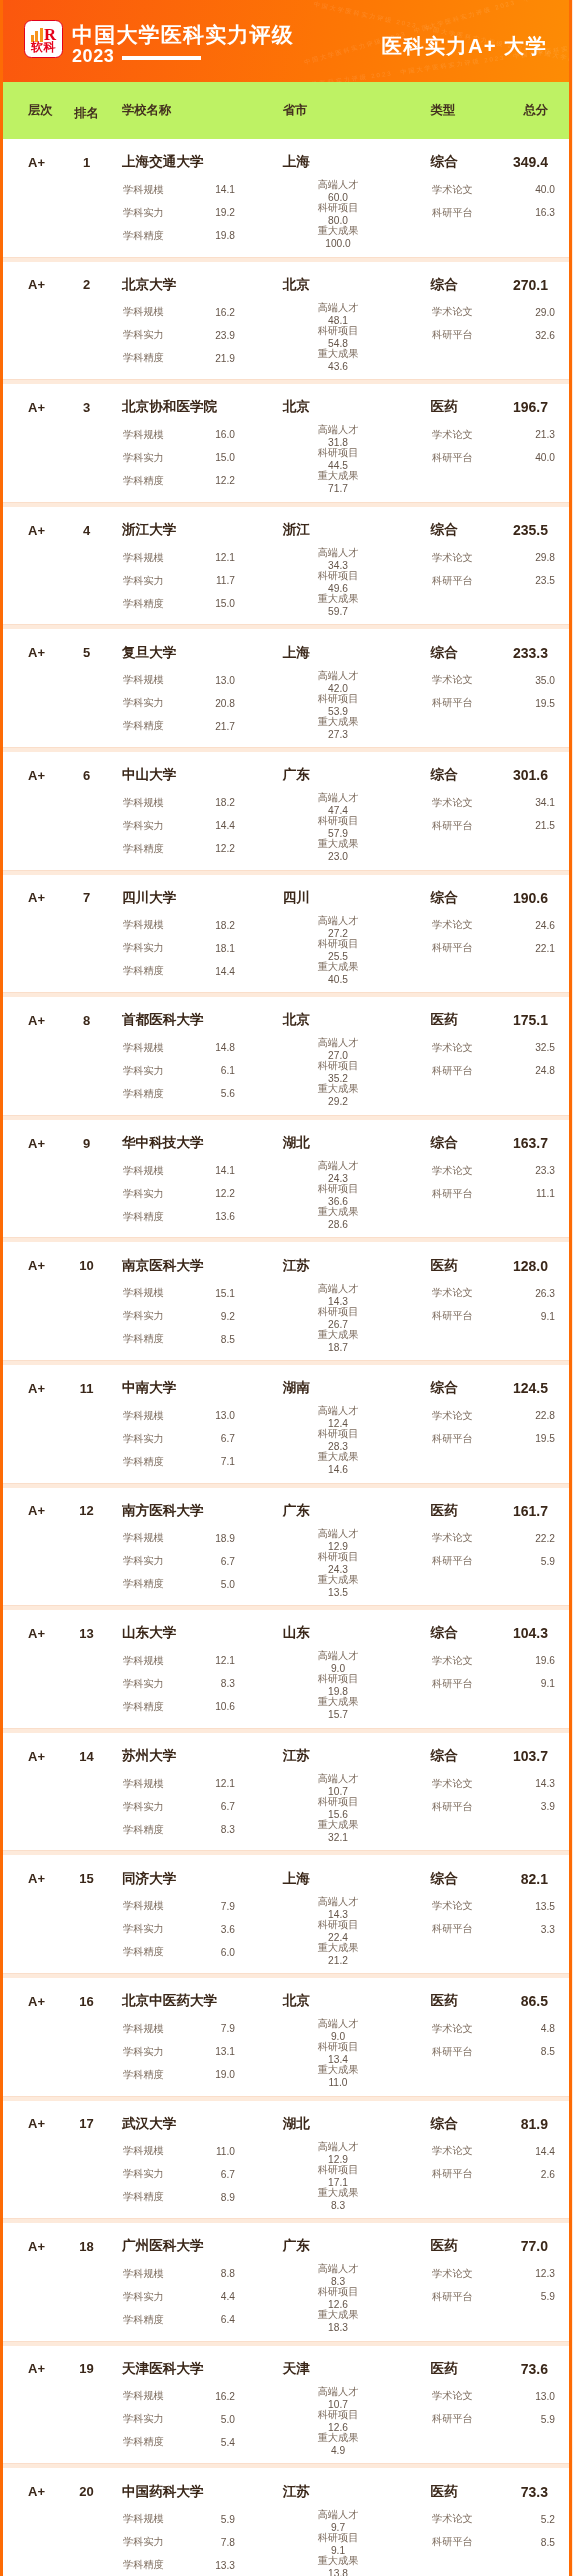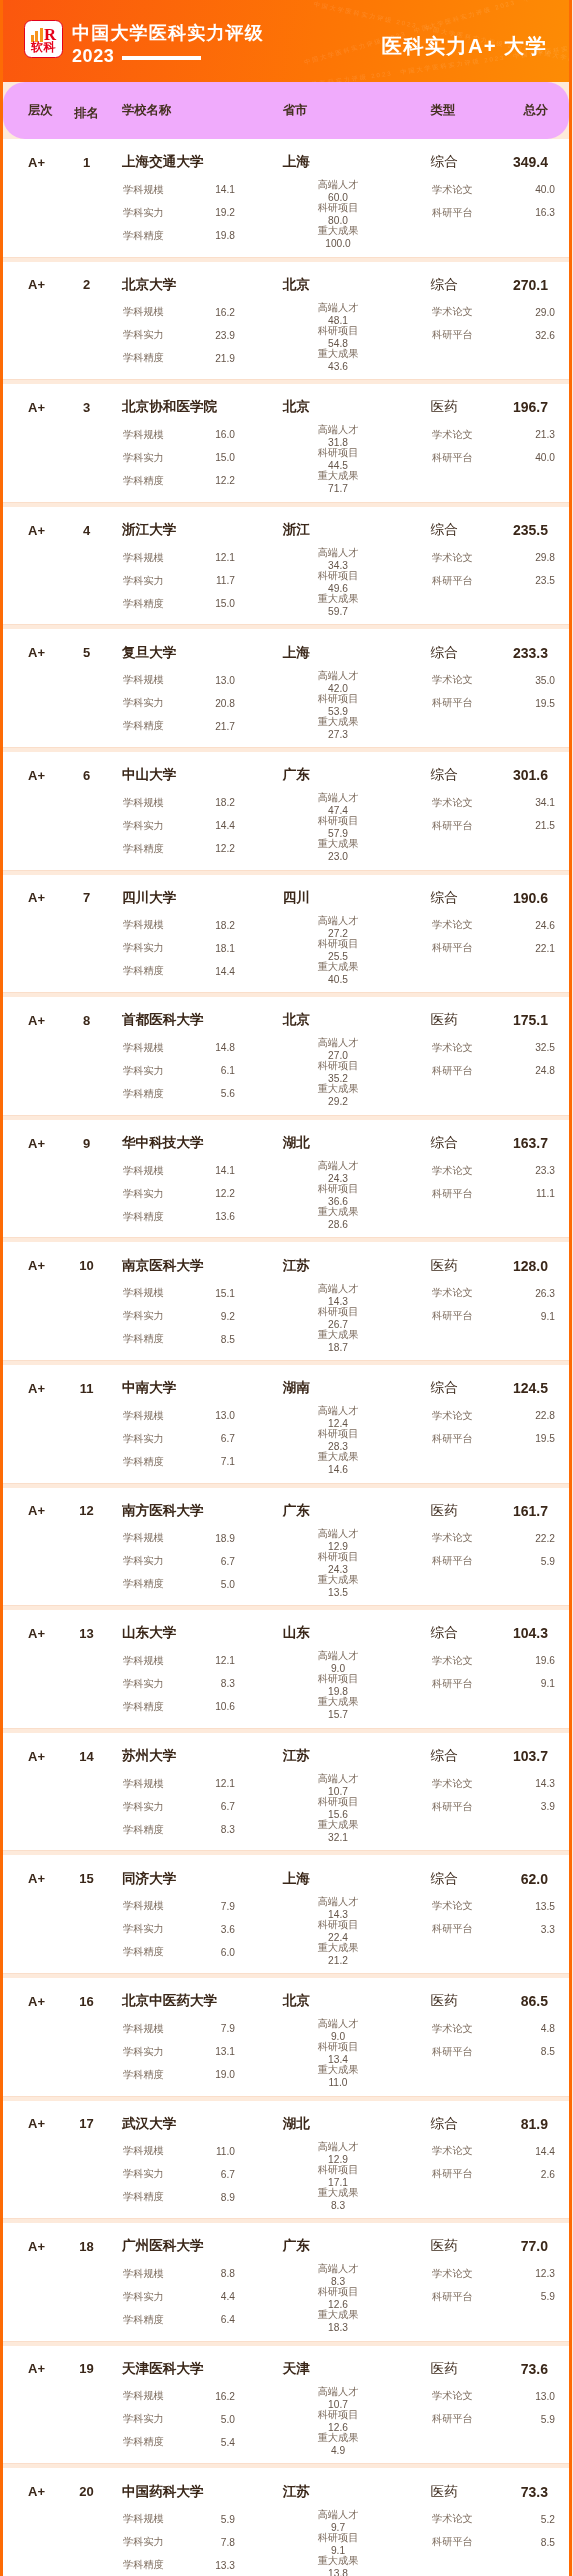--- a/index.html
+++ b/index.html
@@ -49,21 +49,21 @@
   .logo-top i.b3{height:14px;}
   .logo-r{
     font-weight:900;font-size:16.7px;line-height:14px;color:#e50019;
     font-family:"Liberation Serif","DejaVu Serif",serif;
   }
   .logo-txt{
     font-size:12px;font-weight:900;color:#e50019;line-height:11px;letter-spacing:0.6px;
   }
   .hdr-title{
     position:absolute;left:69px;top:21px;
-    color:#fff;font-size:18px;font-weight:900;letter-spacing:1.2px;
+    color:#fff;font-size:21px;font-weight:900;letter-spacing:1.2px;
   }
   .hdr-year{
     position:absolute;left:69px;top:46px;
     color:#fff;font-size:18px;font-weight:900;letter-spacing:0.6px;
     display:flex;align-items:center;
   }
   .hdr-year .rule{
     display:inline-block;width:79px;height:3.7px;background:#fff;margin-left:7.4px;margin-top:2.5px;
   }
   .hdr-badge{
@@ -72,46 +72,45 @@
   }
   
   .grid-main{
     display:grid;
     grid-template-columns:39px 39px 160px 151px 71px 1fr;
     align-items:center;
     padding:0 21px 0 25px;
   }
   .cols{
     height:57px;
-    background:#f0abfc;
+    background:#bef264;
     color:#43301f;
     font-size:12.3px;
     font-weight:700;
-    border-radius:22px;
   }
   .c-name{padding-left:16px;}
   .c-prov{padding-left:16.7px;}
   .c-type{padding-left:13.6px;}
   .c-score{text-align:right;}
   .c-rank{text-align:center;margin-top:6px;}
   
   .list{display:block;}
   .card{
     background:#ffffff;
     padding:12.3px 0 9.3px 0;
     margin-bottom:5px;
     box-shadow:0 0.6px 0 rgba(244,198,166,.55);
   }
   .card:last-child{margin-bottom:0;}
   .u-line{height:22px;}
   .u-tier{font-size:13px;font-weight:700;color:#3a2719;}
   .u-rank{font-size:13px;font-weight:700;color:#3a2719;text-align:center;}
   .u-name{font-size:13.6px;font-weight:700;color:#3a2719;padding-left:16px;white-space:nowrap;}
   .u-prov{font-size:13.6px;font-weight:700;color:#3a2719;padding-left:16.7px;}
-  .u-type{font-size:13.6px;font-weight:400;color:#3a2719;padding-left:13.6px;}
+  .u-type{font-size:13.6px;font-weight:700;color:#3a2719;padding-left:13.6px;}
   .u-score{font-size:14px;font-weight:700;color:#3a2719;text-align:right;}
   .metrics{
     margin:5px 16px 0 120px;
     display:grid;
     grid-template-columns:158px 151px 123px;
   }
   .metric{
     display:flex;justify-content:space-between;align-items:center;
     height:23px;
     font-size:10.2px;
@@ -775,21 +774,21 @@
           </div>
         </div>
       </div>
       <div class="card">
         <div class="u-line grid-main">
           <span class="u-tier">A+</span>
           <span class="u-rank">15</span>
           <span class="u-name">同济大学</span>
           <span class="u-prov">上海</span>
           <span class="u-type">综合</span>
-          <span class="u-score">62.0</span>
+          <span class="u-score">82.1</span>
         </div>
         <div class="metrics">
           <div class="metric">
             <span class="m-label">学科规模</span>
             <span class="m-value">7.9</span>
           </div>
           <div class="metric">
             <span class="m-label">高端人才</span>
             <span class="m-value">14.3</span>
           </div>

